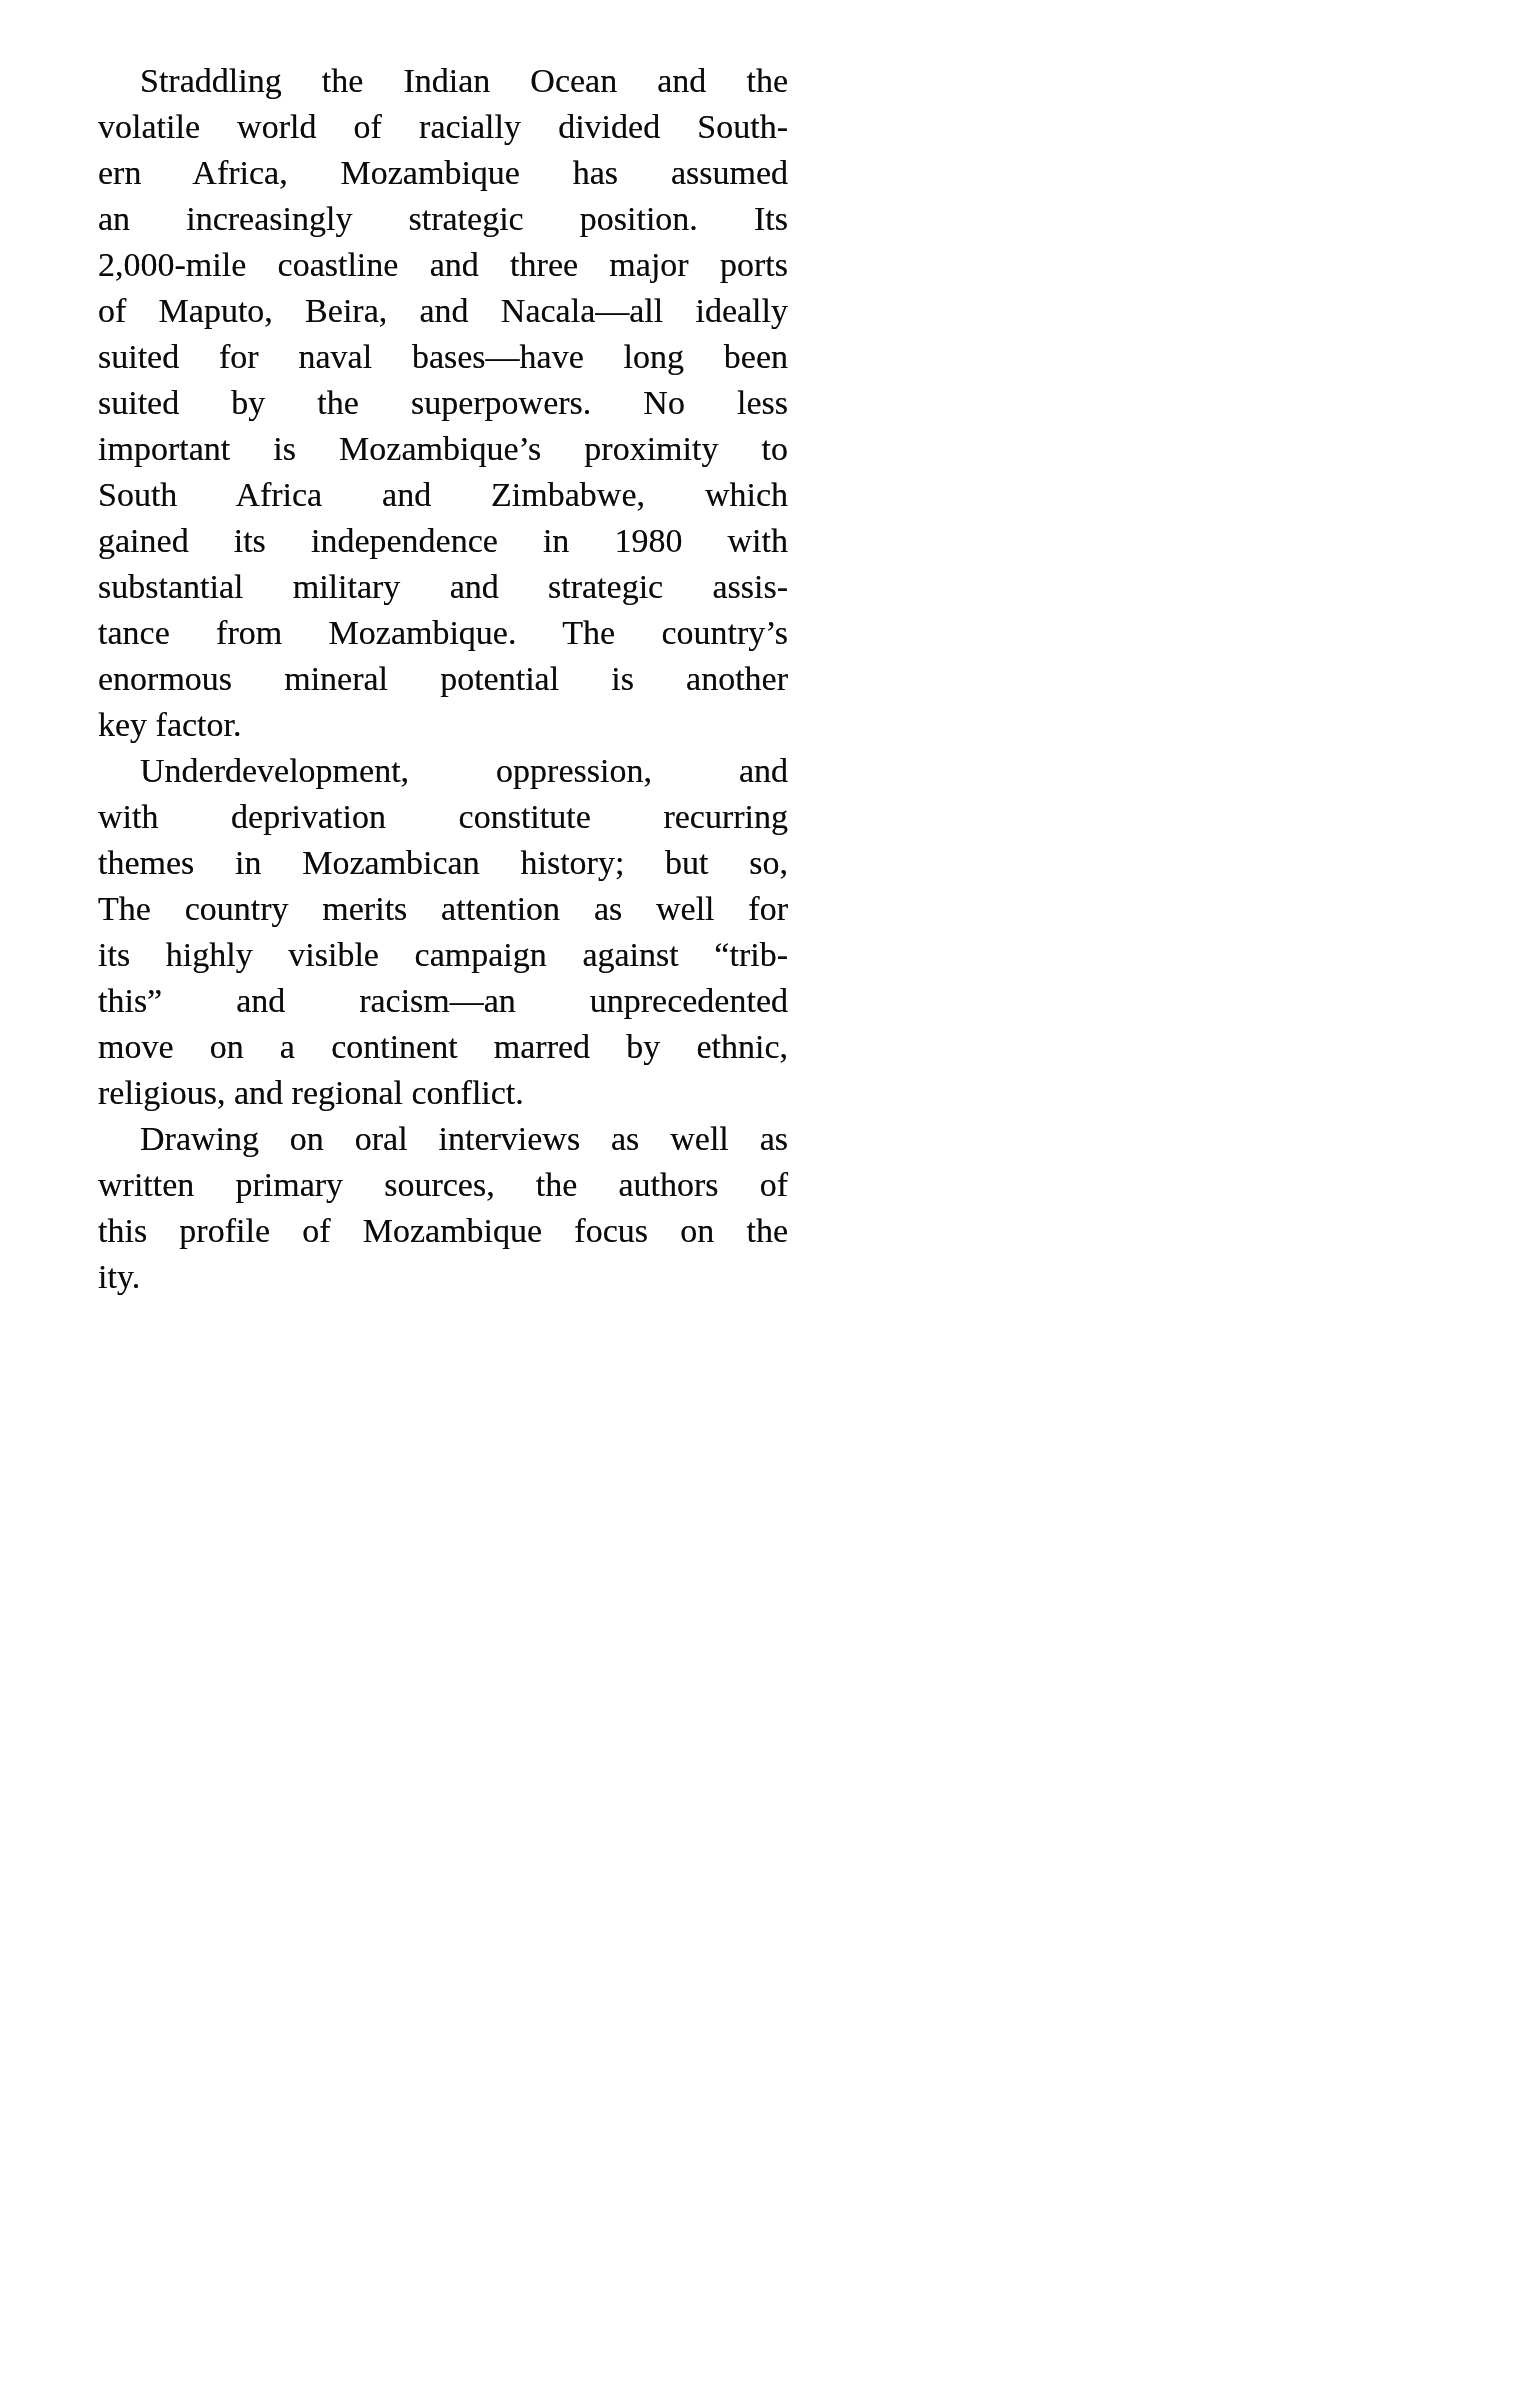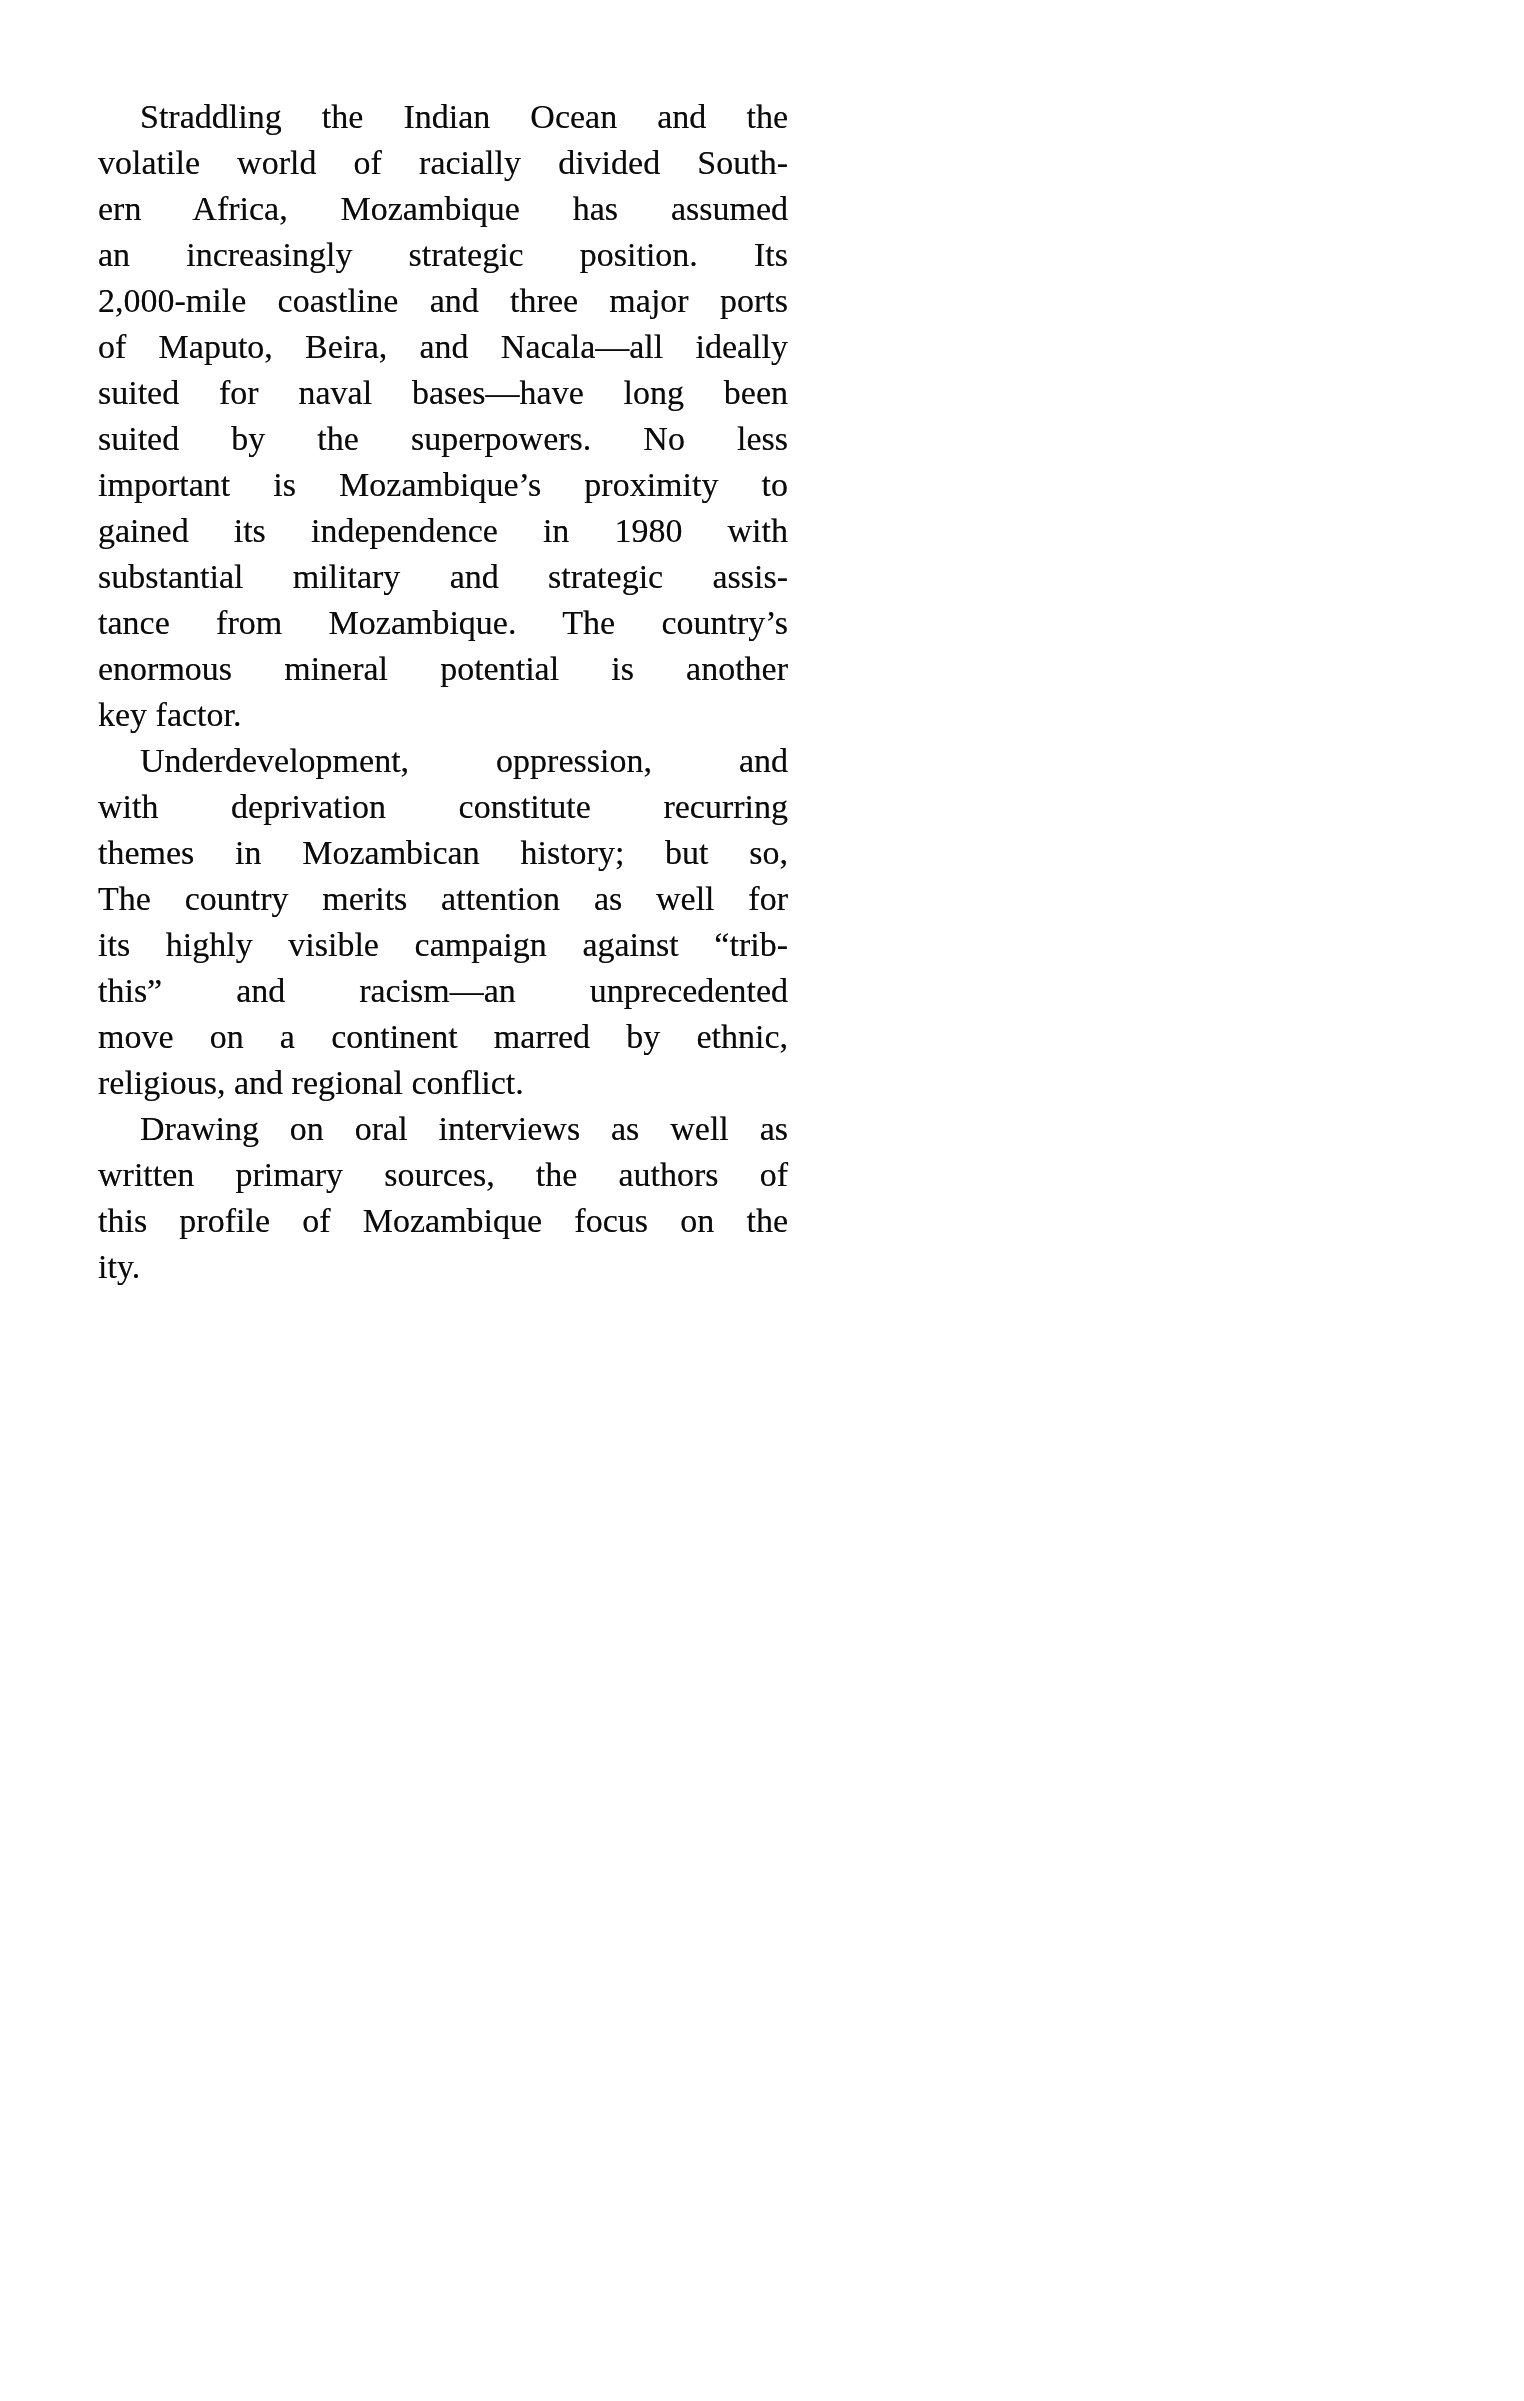--- a/index.html
+++ b/index.html
@@ -14,21 +14,20 @@
     background: #ffffff;
     overflow: hidden;
     font-family: "Liberation Serif", "DejaVu Serif", serif;
   }
   .text-block {
     position: absolute;
     left: 98px;
     top: 58px;
     width: 690px;
     color: #0b0b0b;
-    margin-top: 36px;
   }
   .para { margin: 0; padding: 0; }
   .line {
     font-size: 34px;
     line-height: 46px;
     font-weight: 500;
     color: #0b0b0b;
     text-align: justify;
     text-align-last: justify;
     white-space: normal;
@@ -48,20 +47,21 @@
       <div class="para">
         <div class="line indent">Straddling the Indian Ocean and the</div>
         <div class="line">volatile world of racially divided South-</div>
         <div class="line">ern Africa, Mozambique has assumed</div>
         <div class="line">an increasingly strategic position. Its</div>
         <div class="line">2,000-mile coastline and three major ports</div>
         <div class="line">of Maputo, Beira, and Nacala—all ideally</div>
         <div class="line">suited for naval bases—have long been</div>
         <div class="line">suited by the superpowers. No less</div>
         <div class="line">important is Mozambique’s proximity to</div>
+        <div class="line">South Africa and Zimbabwe, which</div>
         <div class="line">gained its independence in 1980 with</div>
         <div class="line">substantial military and strategic assis-</div>
         <div class="line">tance from Mozambique. The country’s</div>
         <div class="line">enormous mineral potential is another</div>
         <div class="line para-end">key factor.</div>
       </div>
       <div class="para">
         <div class="line indent">Underdevelopment, oppression, and</div>
         <div class="line">with deprivation constitute recurring</div>
         <div class="line">themes in Mozambican history; but so,</div>

